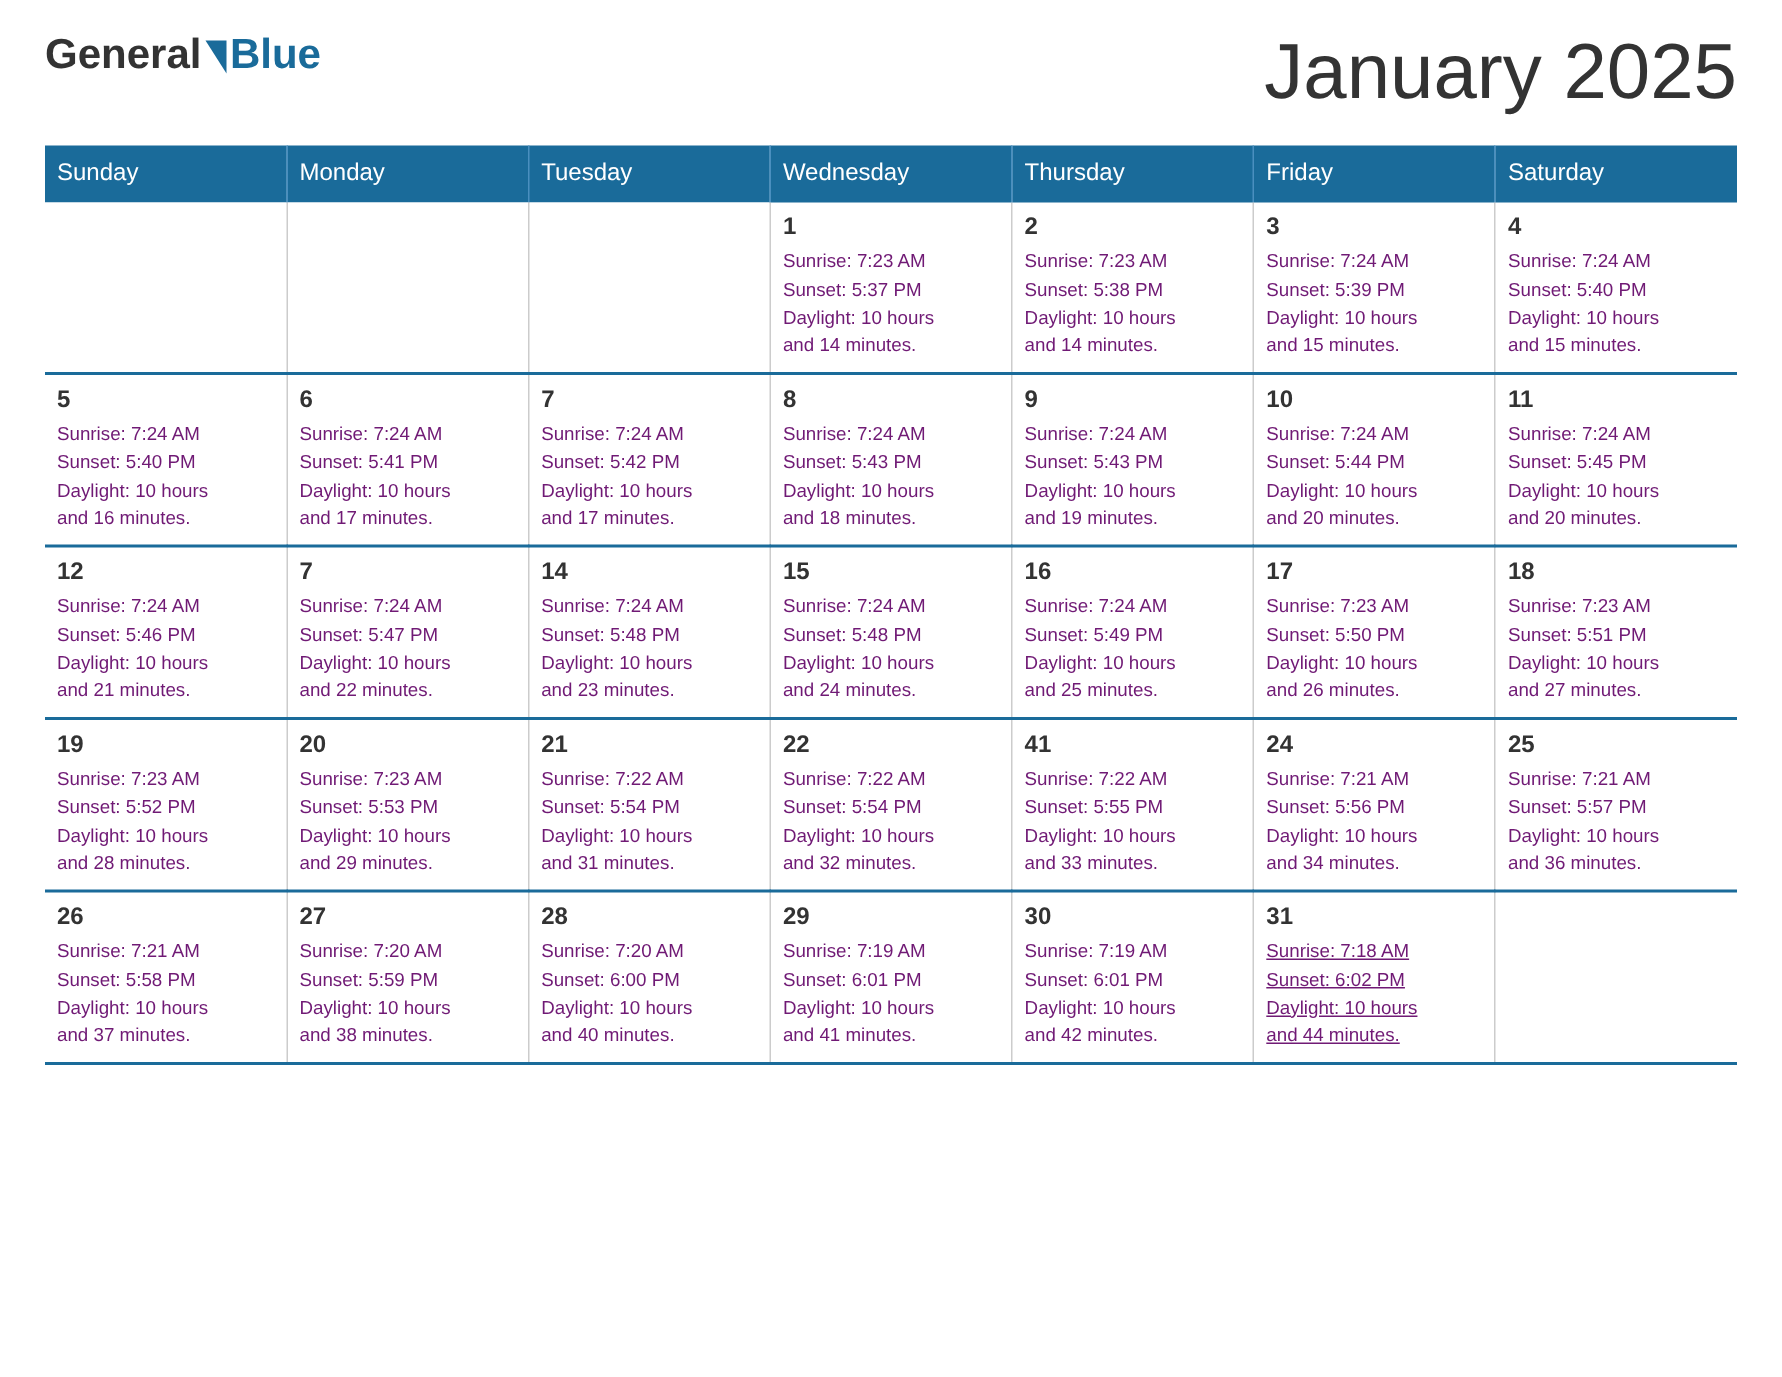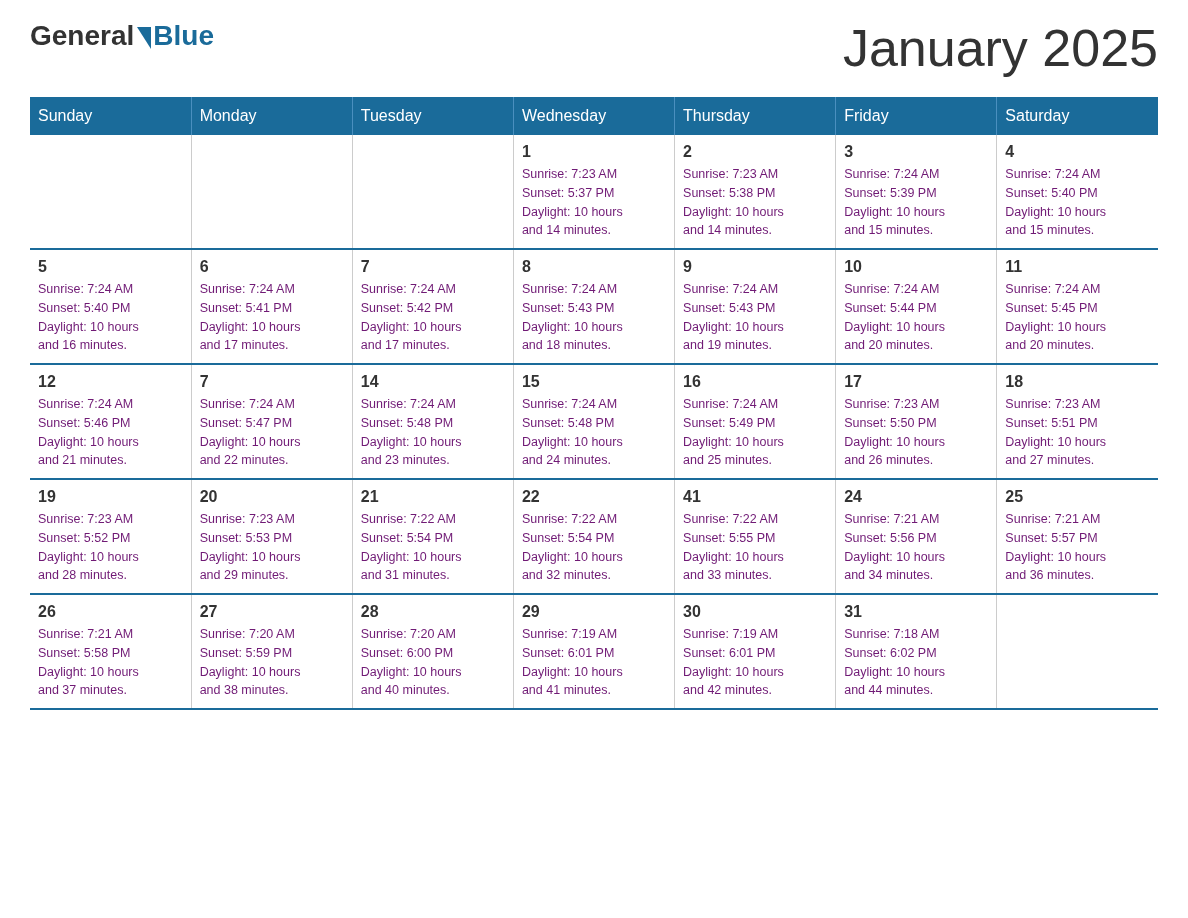--- a/index.html
+++ b/index.html
@@ -353,21 +353,21 @@
         </td>
         <td>
           <div class="day-number">30</div>
           <div class="day-info" style="white-space: pre-line;">Sunrise: 7:19 AM
 Sunset: 6:01 PM
 Daylight: 10 hours
 and 42 minutes.</div>
         </td>
         <td>
           <div class="day-number">31</div>
-          <div class="day-info" style="white-space: pre-line;">Sunrise: 7:18 AM
+          <div class="day-info" style="white-space: pre-line; text-decoration: underline;">Sunrise: 7:18 AM
 Sunset: 6:02 PM
 Daylight: 10 hours
 and 44 minutes.</div>
         </td>
         <td class="empty-cell"></td>
       </tr>
     </tbody>
 </table>
 
 </body></html>

